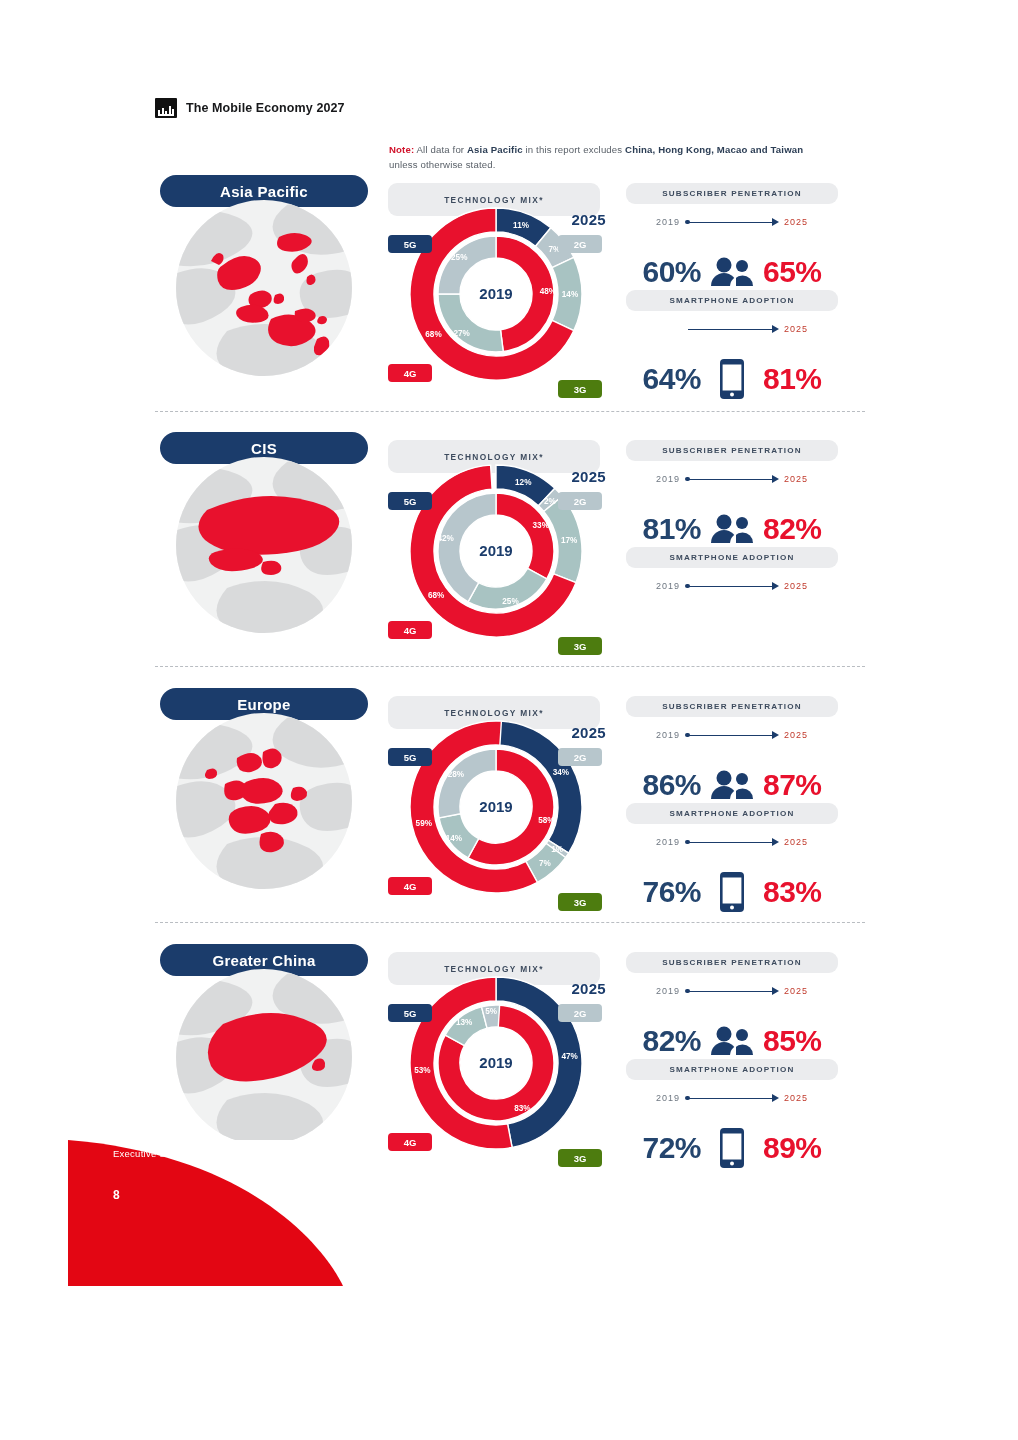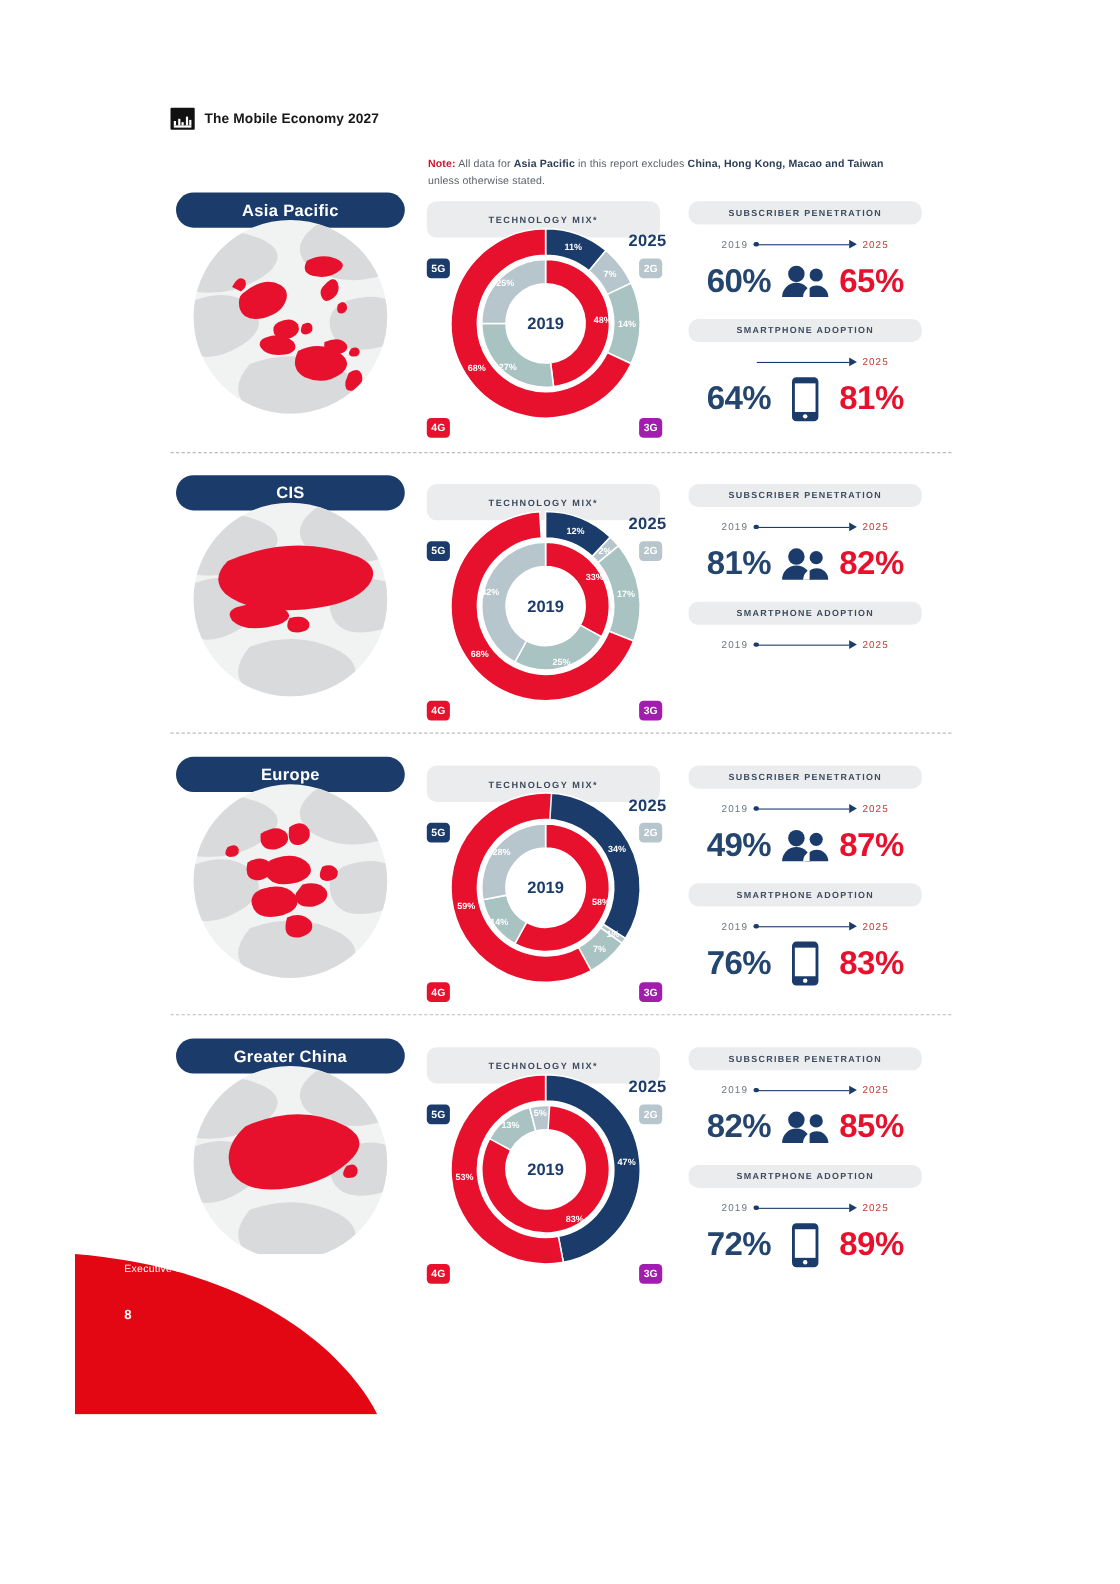--- a/index.html
+++ b/index.html
@@ -48,46 +48,46 @@
   .techwrap{position:absolute;left:388px;top:8px;width:214px;height:215px;}
   .cardlabel{
     position:absolute;left:0;top:0;width:212px;height:33px;border-radius:9px;
     background:#ebecee;color:#3d4b5e;font-size:8.3px;font-weight:bold;
     letter-spacing:1.4px;display:flex;align-items:center;justify-content:center;
   }
   .donut{position:absolute;left:19px;top:22px;width:178px;height:178px;}
   .donut svg{display:block;}
   .yr2025{position:absolute;right:-4px;top:28px;font-size:15px;font-weight:bold;color:#1b3c6b;letter-spacing:.3px;}
   .chiplabel{
-    position:absolute;width:21px;height:18px;border-radius:4px;
+    position:absolute;width:44px;height:18px;border-radius:4px;
     font-size:9.5px;font-weight:bold;display:flex;align-items:center;justify-content:center;color:#fff;
   }
   .c5g{left:0px;top:52px;background:#1b3c6b;}
   .c2g{right:0px;top:52px;background:#b7c6cc;}
-  .c4g{left:0px;bottom:0px;background:#e8112d;}
-  .c3g{right:0px;bottom:0px;background:#a21caf;}
+  .c4g{left:0px;bottom:16px;background:#e8112d;}
+  .c3g{right:0px;bottom:0px;background:#4d7c0f;}
 
   
   .stats{position:absolute;left:616px;top:8px;width:232px;height:215px;}
   .statblk{position:absolute;left:0;width:232px;}
   .sb-top{top:0;} .sb-bot{top:107px;}
   .statlabel{
     position:relative;width:212px;height:21px;border-radius:9px;margin:0 auto;
     background:#ebecee;color:#3d4b5e;font-size:8.1px;font-weight:bold;
     letter-spacing:1.2px;display:flex;align-items:center;justify-content:center;
   }
   .arrowrow{position:relative;height:20px;margin-top:8px;display:flex;align-items:center;justify-content:center;gap:5px;}
   .yrsm{font-size:9px;color:#6d7680;letter-spacing:1px;font-weight:normal;}
   .yrsm.red{color:#c0392b;}
   .arrow{position:relative;width:94px;height:9px;}
   .arrow .line{position:absolute;left:3px;top:4px;width:84px;height:1.2px;background:#1b3c6b;}
   .arrow .dot{position:absolute;left:0;top:2px;width:4.5px;height:4.5px;border-radius:50%;background:#1b3c6b;}
   .arrow .head{position:absolute;right:0;top:0.5px;width:0;height:0;
     border-top:4px solid transparent;border-bottom:4px solid transparent;border-left:7px solid #1b3c6b;}
-  .numrow{position:relative;height:48px;display:flex;align-items:center;justify-content:center;gap:8px;margin-top:0px;}
+  .numrow{position:relative;height:48px;display:flex;align-items:center;justify-content:center;gap:8px;margin-top:16px;}
   .numA{font-size:30px;font-weight:bold;color:#24456e;letter-spacing:-.5px;}
   .numB{font-size:30px;font-weight:bold;color:#e8112d;letter-spacing:-.5px;}
   .icn{width:46px;height:40px;display:flex;align-items:center;justify-content:center;}
 
   
   .footer-shape{position:absolute;left:68px;top:1140px;width:275px;height:146px;overflow:hidden;}
   .pagenum{position:absolute;left:113px;top:1188px;font-size:12px;font-weight:bold;color:#fff;}
   .footcap{position:absolute;left:113px;top:1148px;font-size:9.5px;color:#fff;letter-spacing:.25px;}
 </style>
 </head>
@@ -387,21 +387,21 @@
       <div class="arrowrow">
         <span class="yrsm" style="">2019</span>
         <span class="arrow ">
           <span class="dot"></span>
                 <span class="line"></span>
                 <span class="head"></span>
         </span>
         <span class="yrsm red">2025</span>
       </div>
       <div class="numrow">
-        <span class="numA">49%</span>
+        <span class="numA">86%</span>
         <span class="icn">
                 <svg width="44" height="32" viewBox="0 0 44 32">
     <circle cx="14" cy="9" r="7.5" fill="#1b3c6b"></circle>
     <path d="M1,30 a13,13 0 0 1 26,0 Z" fill="#1b3c6b"></path>
     <circle cx="32" cy="10" r="6" fill="#1b3c6b"></circle>
     <path d="M22,30 a10.5,10.5 0 0 1 21,0 Z" fill="#1b3c6b"></path>
     <path d="M20,30 a11,11 0 0 1 6,-9 l0,9 Z" fill="#ffffff"></path>
   </svg>
               </span>
         <span class="numB">87%</span>

